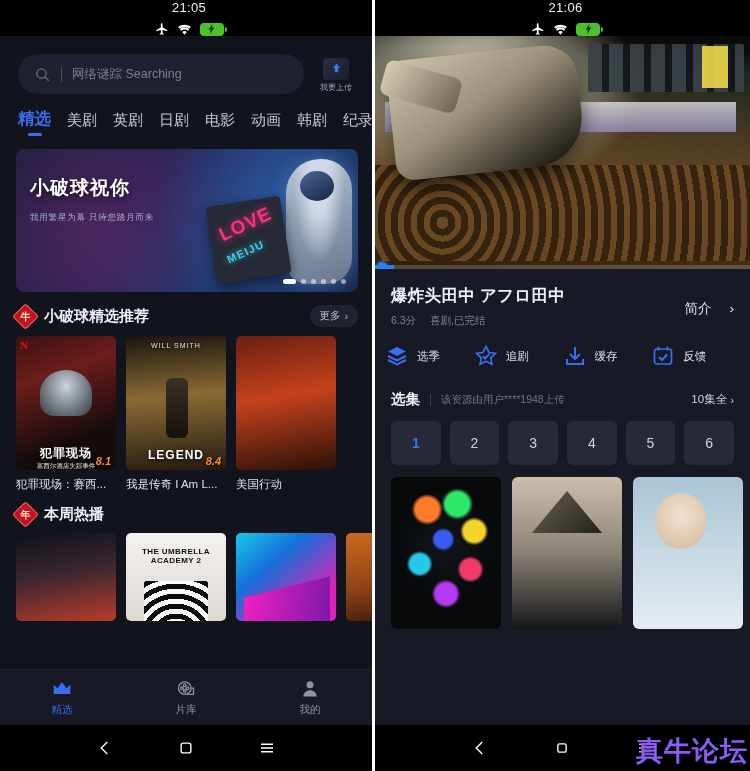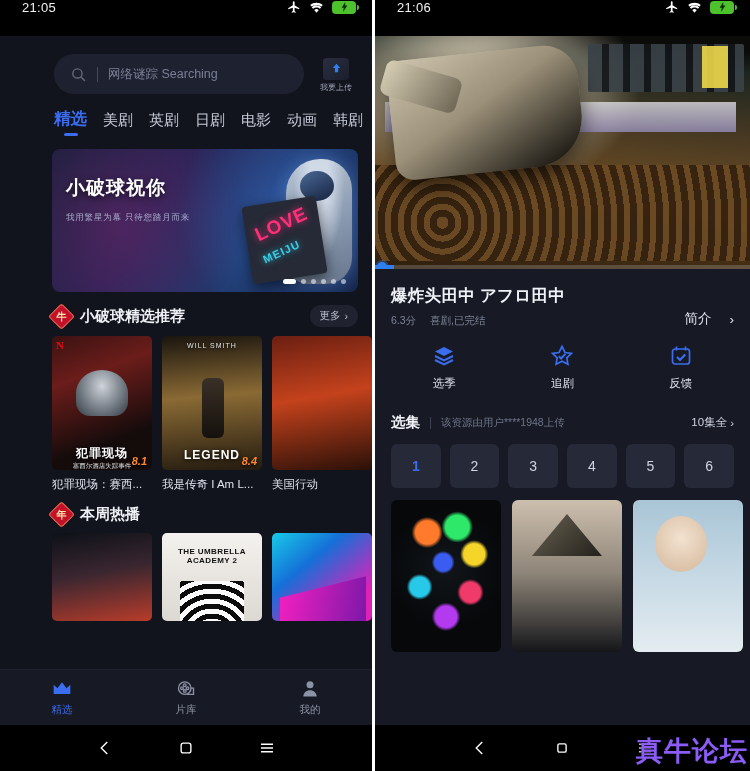--- a/index.html
+++ b/index.html
@@ -17,41 +17,42 @@
     width:375px; height:771px;
     background:#0d0f17;
     overflow:hidden;
   }
   .phone.left  { border-right:3px solid #ffffff; }
   .phone.right { background:#000; }
 
   
   .statusbar {
     height:36px; background:#000;
-    display:flex; align-items:flex-start; justify-content:space-between;
+    display:flex; align-items:center; justify-content:space-between;
     padding:0 16px 0 22px;
     color:#fff;
+    flex-direction:column;
   }
   .status-time { font-size:13px; letter-spacing:.3px; color:#f2f2f2; }
   .status-icons { display:flex; align-items:center; gap:8px; }
   .ic-plane { width:14px; height:14px; display:block; }
   .ic-wifi  { width:15px; height:13px; display:block; }
   .ic-batt {
     width:24px; height:13px; border-radius:4px;
     background:#4ec22c; position:relative;
     display:flex; align-items:center; justify-content:center;
   }
   .ic-batt:after {
     content:""; position:absolute; right:-3px; top:4px;
     width:2px; height:5px; background:#4ec22c; border-radius:0 2px 2px 0;
   }
   .ic-batt svg { width:9px; height:10px; }
 
   
-  .home-body { height:735px; background:#12141d; position:relative; overflow:hidden;padding-left:36px; }
+  .home-body { height:735px; background:#12141d; position:relative; overflow:hidden; }
 
   .search-row {
     display:flex; align-items:center; gap:10px;
     padding:18px 14px 10px 18px;
   }
   .search-box {
     flex:1; height:40px; border-radius:20px;
     background:#1e2130;
     display:flex; align-items:center; gap:10px;
     padding:0 16px;
@@ -274,31 +275,31 @@
     position:absolute; left:0; right:0; bottom:0; height:4px;
     background:rgba(255,255,255,.18);
   }
   .v-prog-fill { width:5%; height:100%; background:#2f7ff0; }
   .v-knob {
     position:absolute; left:2px; bottom:-3px; width:10px; height:10px;
     border-radius:50%; background:#2f7ff0; box-shadow:0 0 0 2px rgba(47,127,240,.35);
   }
 
   .d-title-row {
-    display:flex; align-items:flex-end; padding:16px 16px 0 16px;
+    display:flex; align-items:center; padding:16px 16px 0 16px;
   }
   .d-title { font-size:16.5px; font-weight:bold; color:#f0f2f8; letter-spacing:.3px; }
   .d-meta { font-size:10.5px; color:#7d8498; margin-top:7px; display:flex; gap:14px; }
   .d-intro {
     margin-left:auto; font-size:13.5px; color:#dfe3ee; display:flex;
     align-items:center; gap:18px; padding-top:4px;
   }
 
   .actions { display:flex; padding:16px 10px 4px 10px; }
-  .act { flex:1; display:flex; flex-direction:column; align-items:center; gap:8px; }
+  .act { flex:1; display:flex; align-items:center; gap:8px; }
   .act svg { width:24px; height:24px; }
   .act-lbl { font-size:11.5px; color:#dde1ec; }
 
   .ep-head {
     display:flex; align-items:center; padding:18px 16px 0 16px;
   }
   .ep-t { font-size:14.5px; font-weight:bold; color:#f0f2f8; }
   .ep-div { width:1px; height:12px; background:#3c4152; margin:0 10px; }
   .ep-src { font-size:10.5px; color:#6e748a; }
   .ep-all {
@@ -585,20 +586,27 @@
           <div class="act-lbl">选季</div>
         </div>
         <div class="act">
           <svg viewBox="0 0 24 24" fill="none" stroke="#3a6df0" stroke-width="1.7">
               <path d="M12 2.5l3 6 6.5.9-4.7 4.5 1.1 6.4L12 17.3 6.1 20.3l1.1-6.4L2.5 9.4 9 8.5z"></path>
               <path d="M8.8 12.2l2.3 2.3 4.3-4.6" stroke-width="2"></path>
             </svg>
           <div class="act-lbl">追剧</div>
         </div>
         <div class="act">
+          <svg viewBox="0 0 24 24" fill="none" stroke="#3a6df0" stroke-width="2">
+              <path d="M12 3v11M7 10l5 5 5-5" fill="none"></path>
+              <path d="M4 15v5h16v-5"></path>
+            </svg>
+          <div class="act-lbl">缓存</div>
+        </div>
+        <div class="act">
           <svg viewBox="0 0 24 24" fill="none" stroke="#3a6df0" stroke-width="1.7">
               <rect x="3.5" y="5" width="17" height="15" rx="2.5"></rect>
               <path d="M7.5 2.5v4M16.5 2.5v4"></path>
               <path d="M8 13l3 3 5.2-5.5" stroke-width="2.2"></path>
             </svg>
           <div class="act-lbl">反馈</div>
         </div>
       </div>
 
       <div class="ep-head">

